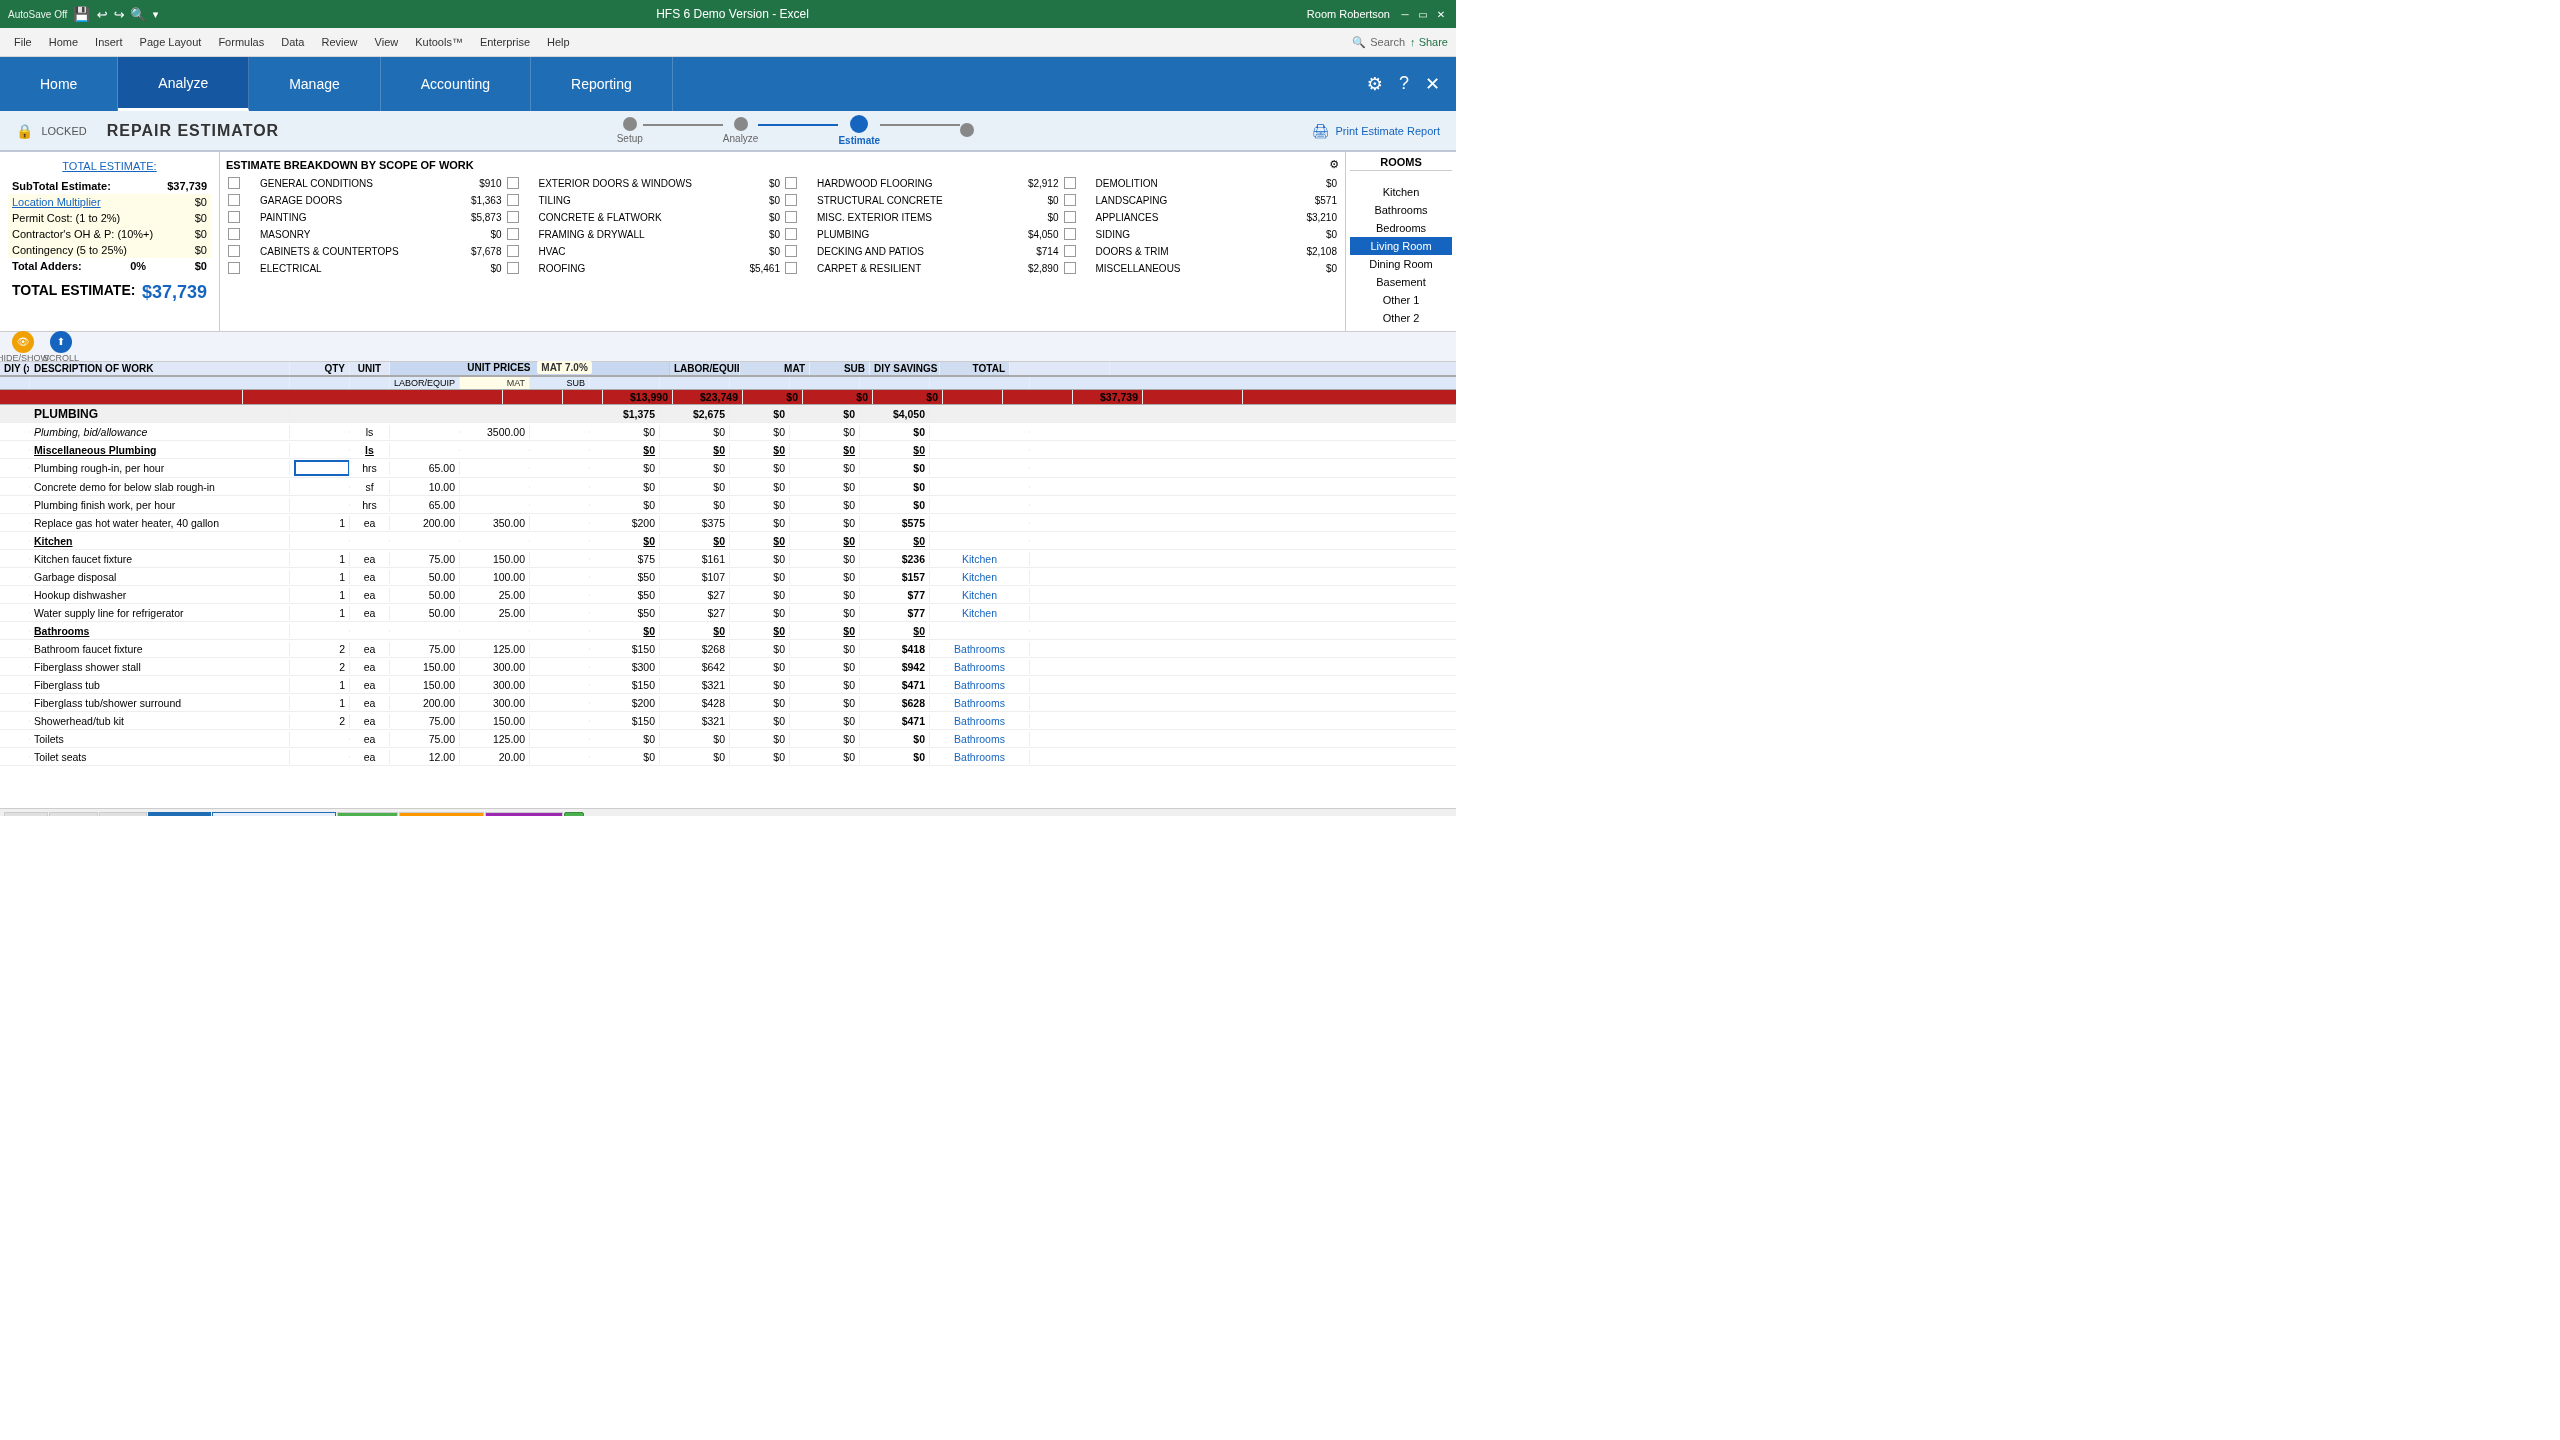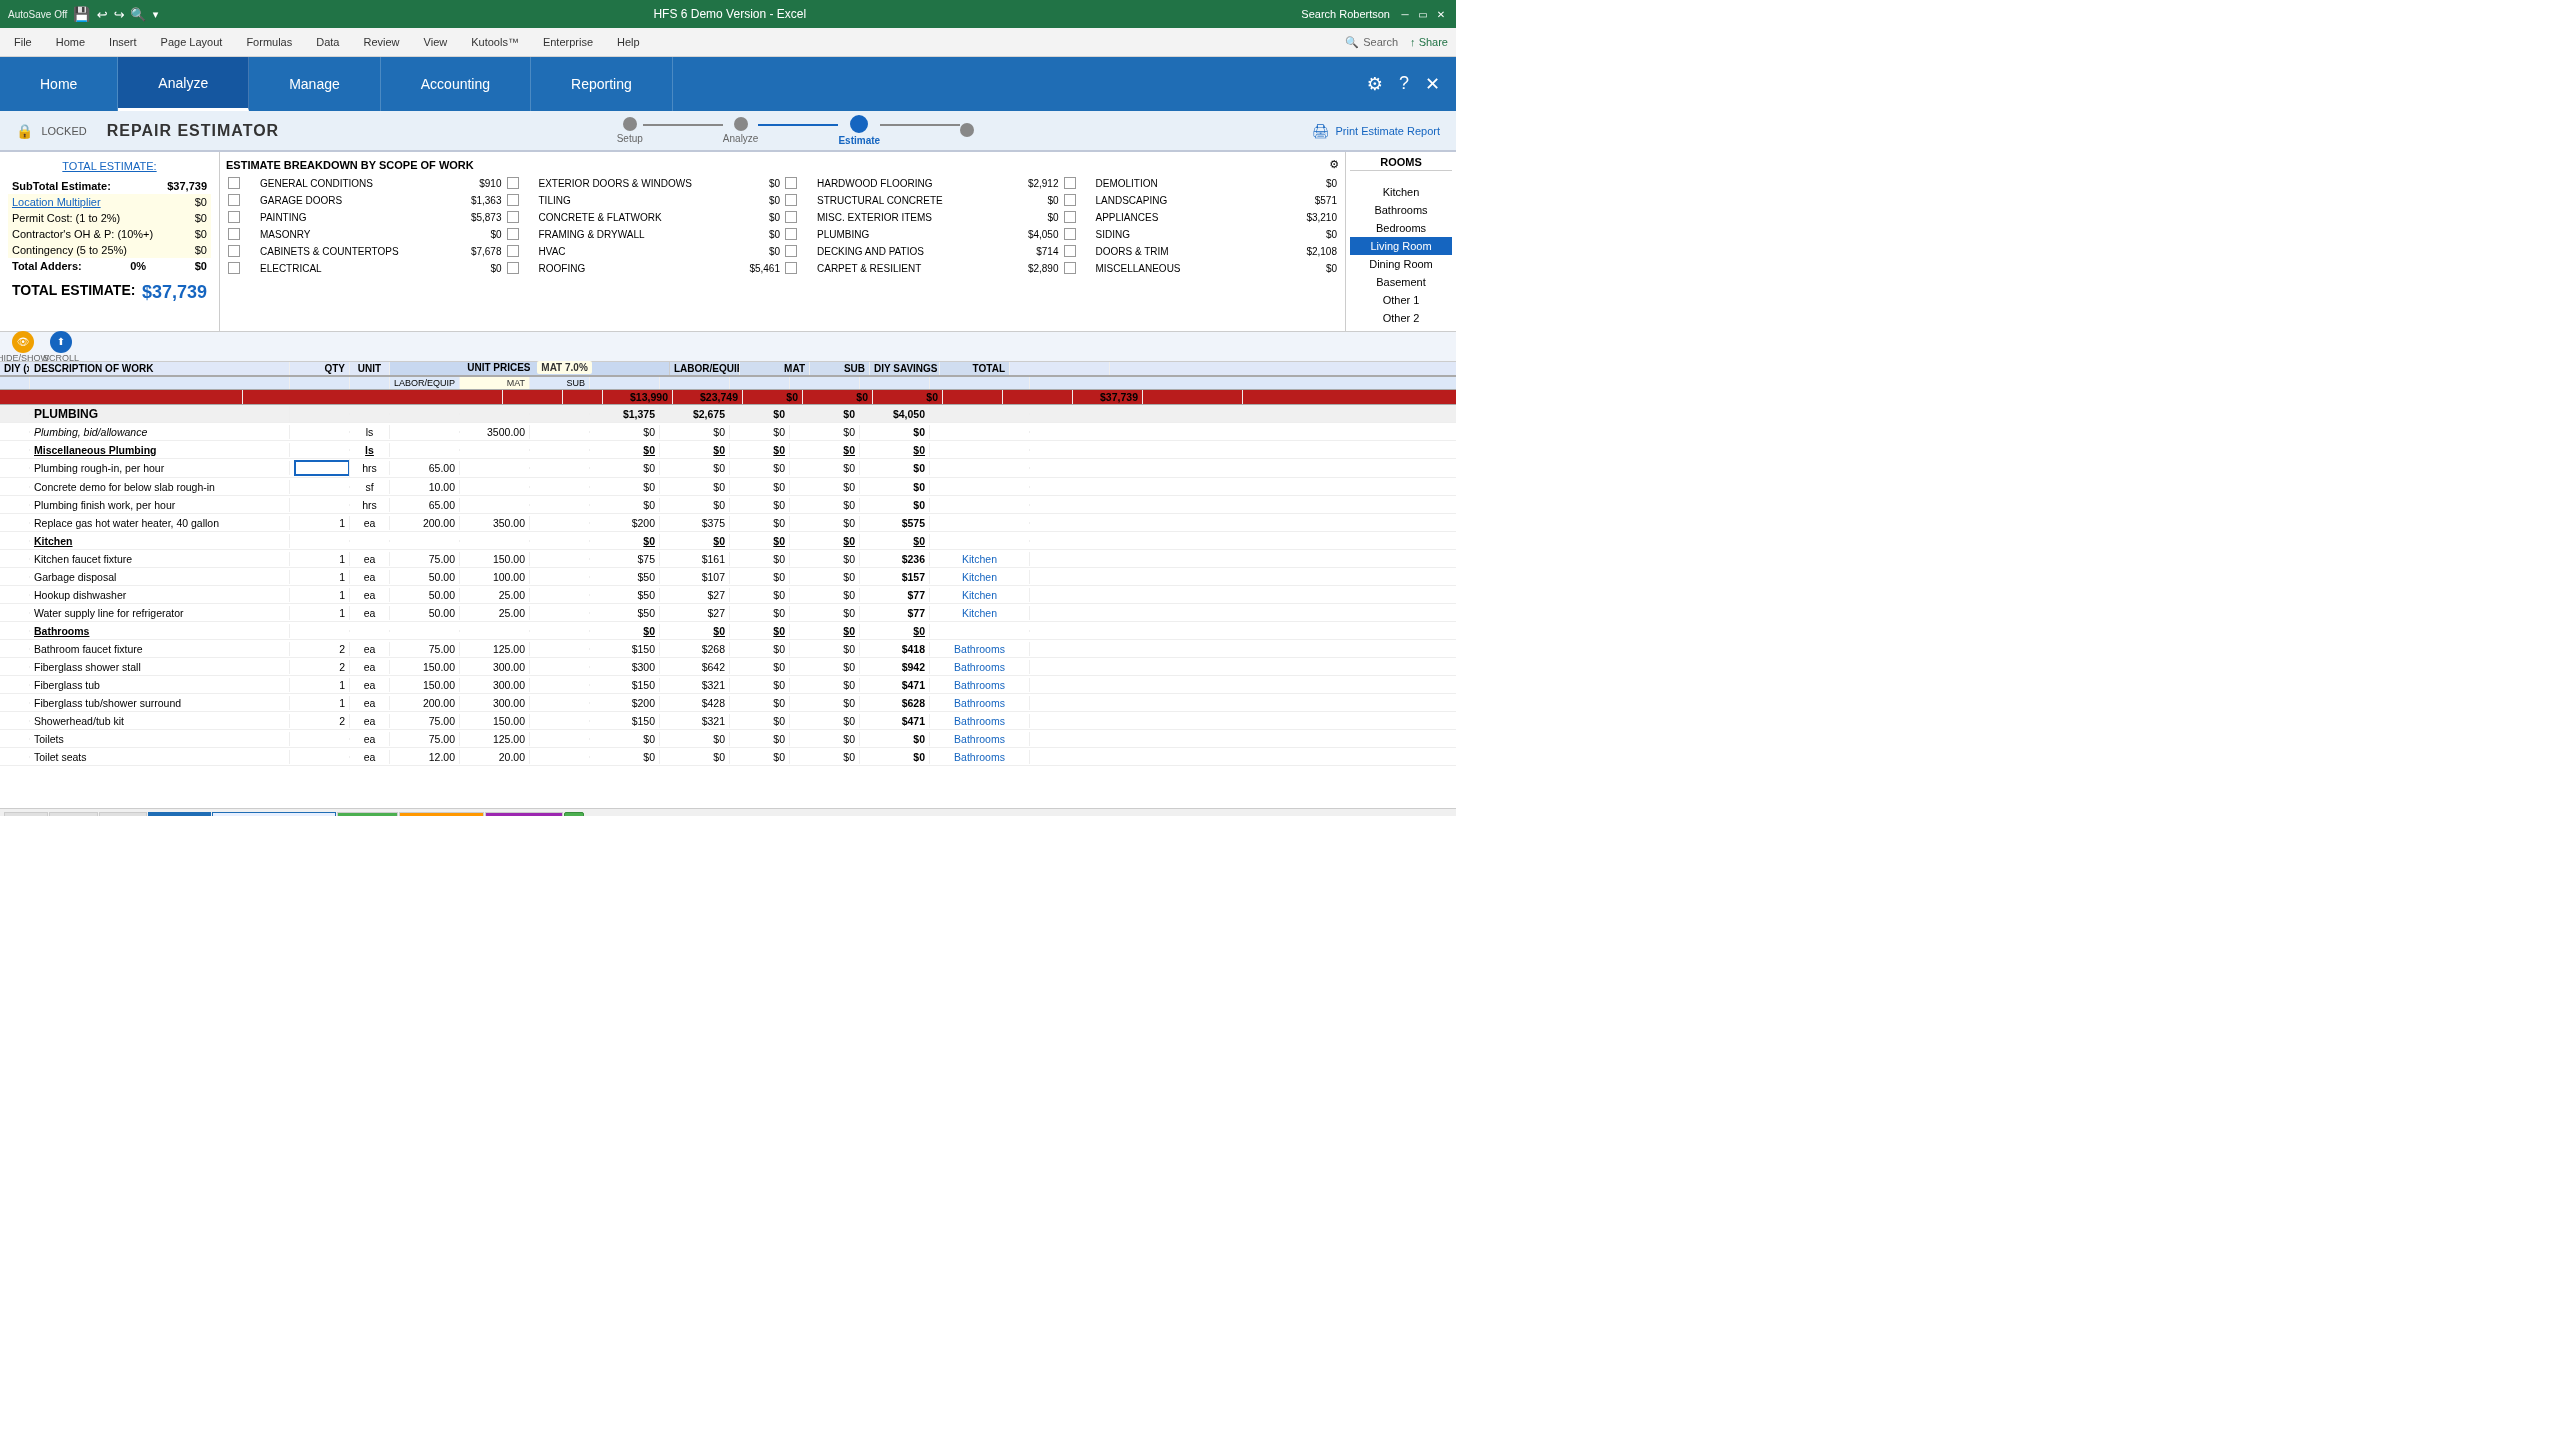--- a/index.html
+++ b/index.html
@@ -13,21 +13,21 @@
     .title-bar-left { display: flex; align-items: center; gap: 6px; font-size: 11px; }
     .title-bar-center { font-size: 12px; font-weight: 500; }
     .title-bar-right { display: flex; align-items: center; gap: 8px; font-size: 11px; }
     .window-controls { display: flex; gap: 4px; }
     .window-btn { width: 14px; height: 14px; display: flex; align-items: center; justify-content: center; font-size: 10px; cursor: pointer; }
 
     
     .ribbon-menu {
       display: flex; align-items: center;
       background: #f3f3f3; border-bottom: 1px solid #d4d4d4;
-      height: 28px; padding: 14px 8px; gap: 12px;
+      height: 28px; padding: 14px 8px; gap: 5px;
     }
     .ribbon-menu-item { font-size: 11px; cursor: pointer; padding: 4px 6px; color: #333; }
     .ribbon-search { display: flex; align-items: center; gap: 4px; margin-left: auto; font-size: 11px; color: #666; }
     .ribbon-share { font-size: 11px; color: #217346; cursor: pointer; }
 
     
     .app-nav {
       display: flex; align-items: center;
       background: #1f6db5; height: 54px;
     }
@@ -157,21 +157,21 @@
   <div class="title-bar-left">
     <span style="font-size:10px;opacity:0.9">AutoSave  Off</span>
     <span style="font-size:14px;">💾</span>
     <span style="font-size:13px;">↩</span>
     <span style="font-size:13px;">↪</span>
     <span style="font-size:13px;">🔍</span>
     <span>▾</span>
   </div>
   <div class="title-bar-center">HFS 6 Demo Version - Excel</div>
   <div class="title-bar-right">
-    <span>Search Robertson</span>
+    <span>Room Robertson</span>
     <div class="window-controls">
       <div class="window-btn">─</div>
       <div class="window-btn">▭</div>
       <div class="window-btn">✕</div>
     </div>
   </div>
 </div>
 
 <div class="ribbon-menu">
   <span class="ribbon-menu-item">File</span>

